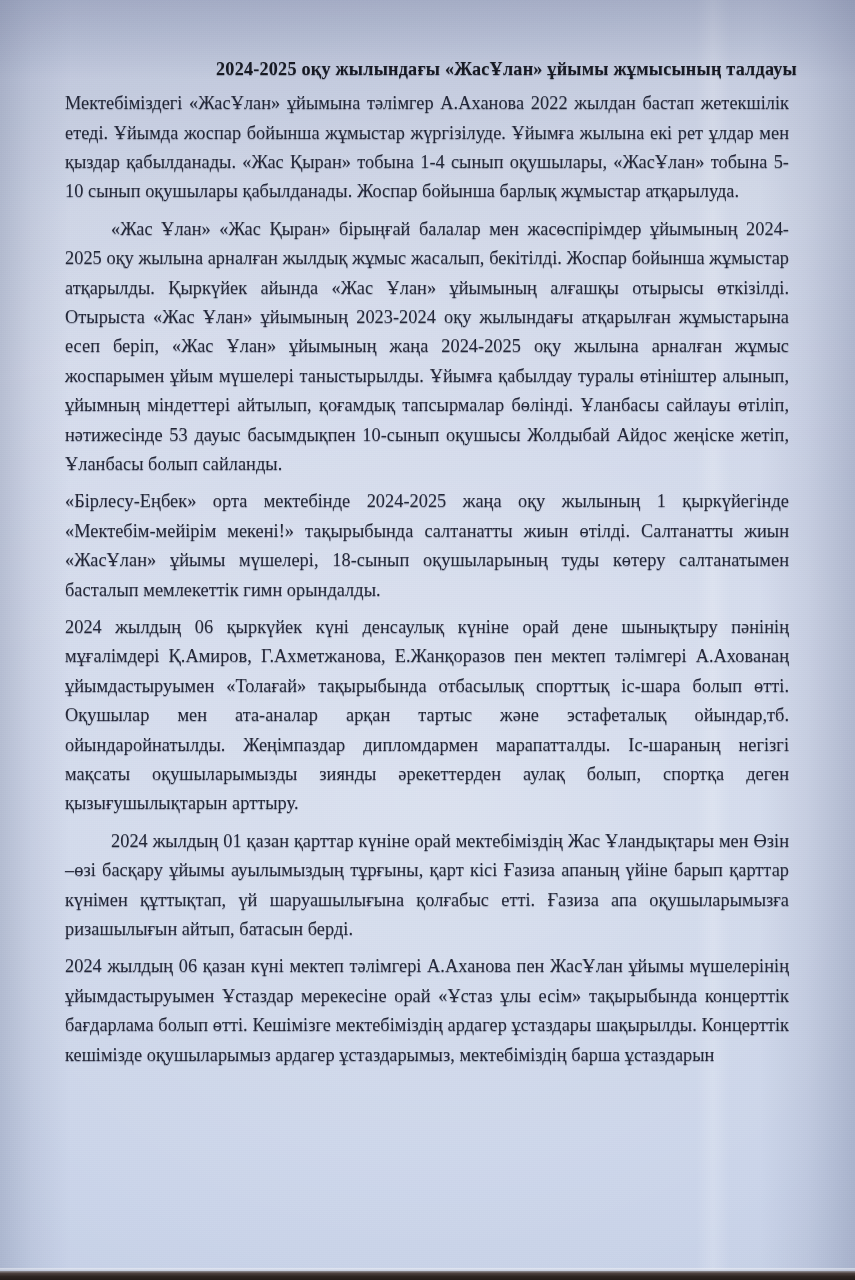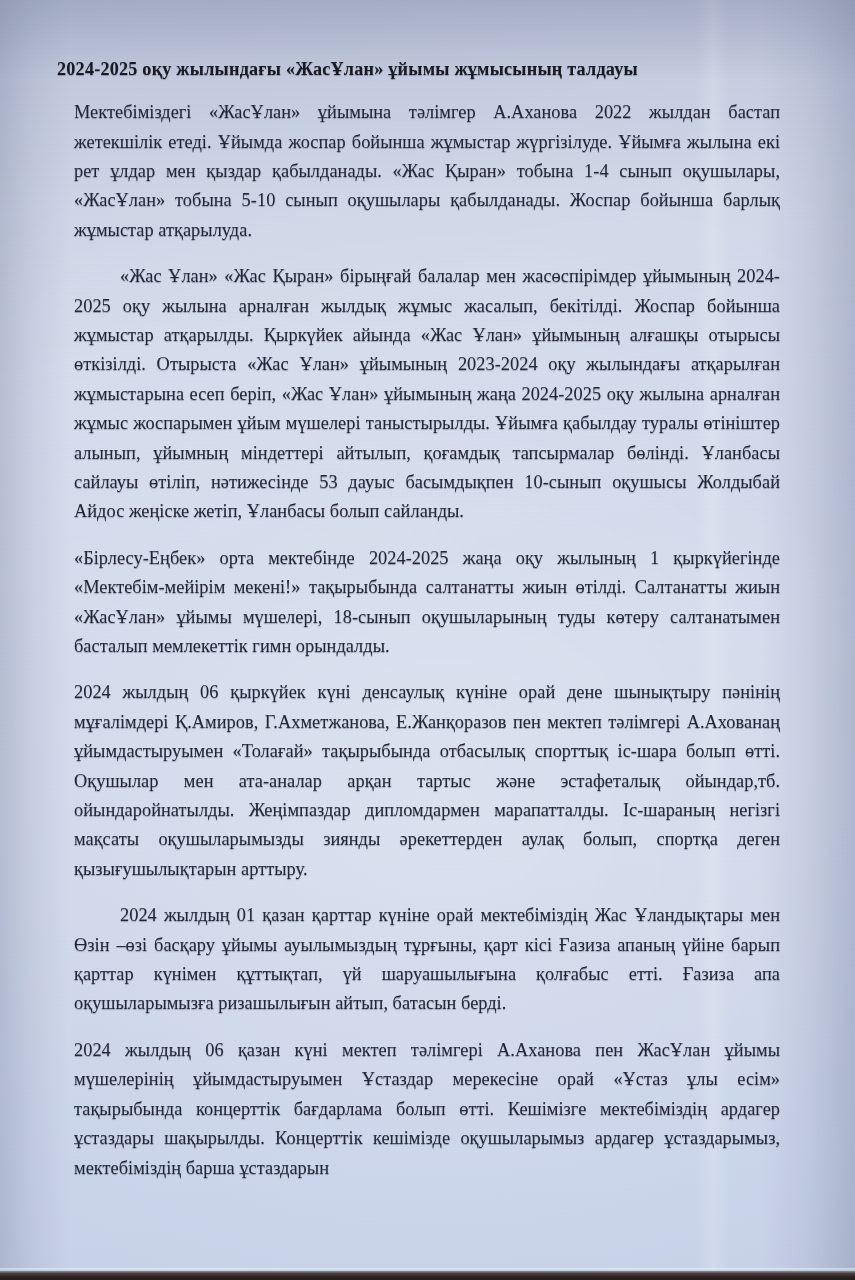--- a/index.html
+++ b/index.html
@@ -119,34 +119,34 @@
     left: 57px;
     top: 58px;
     width: 740px;
     color: #1d2130;
   }
 
   .doc-title {
     font-size: 18.2px;
     font-weight: bold;
     line-height: 1.27;
-    text-align: left;
+    text-align: right;
     letter-spacing: 0.2px;
     margin: 0 0 1px 0;
     text-indent: 0;
     color: #13161f;
     text-shadow: 0 0.5px 0.7px rgba(60,66,90,0.38);
   }
 
   p.para {
     font-size: 18.4px;
     line-height: 29.4px;
     text-align: justify;
     text-justify: inter-word;
-    margin: 17px;
+    margin: 8px;
     color: #1f2333;
     text-shadow: 0 0.5px 0.8px rgba(64,70,96,0.42);
     -webkit-font-smoothing: antialiased;
   }
   p.indent { text-indent: 46px; }
   p.noindent { text-indent: 0; }
 
   
   #text-block {
     filter: blur(0.22px);

